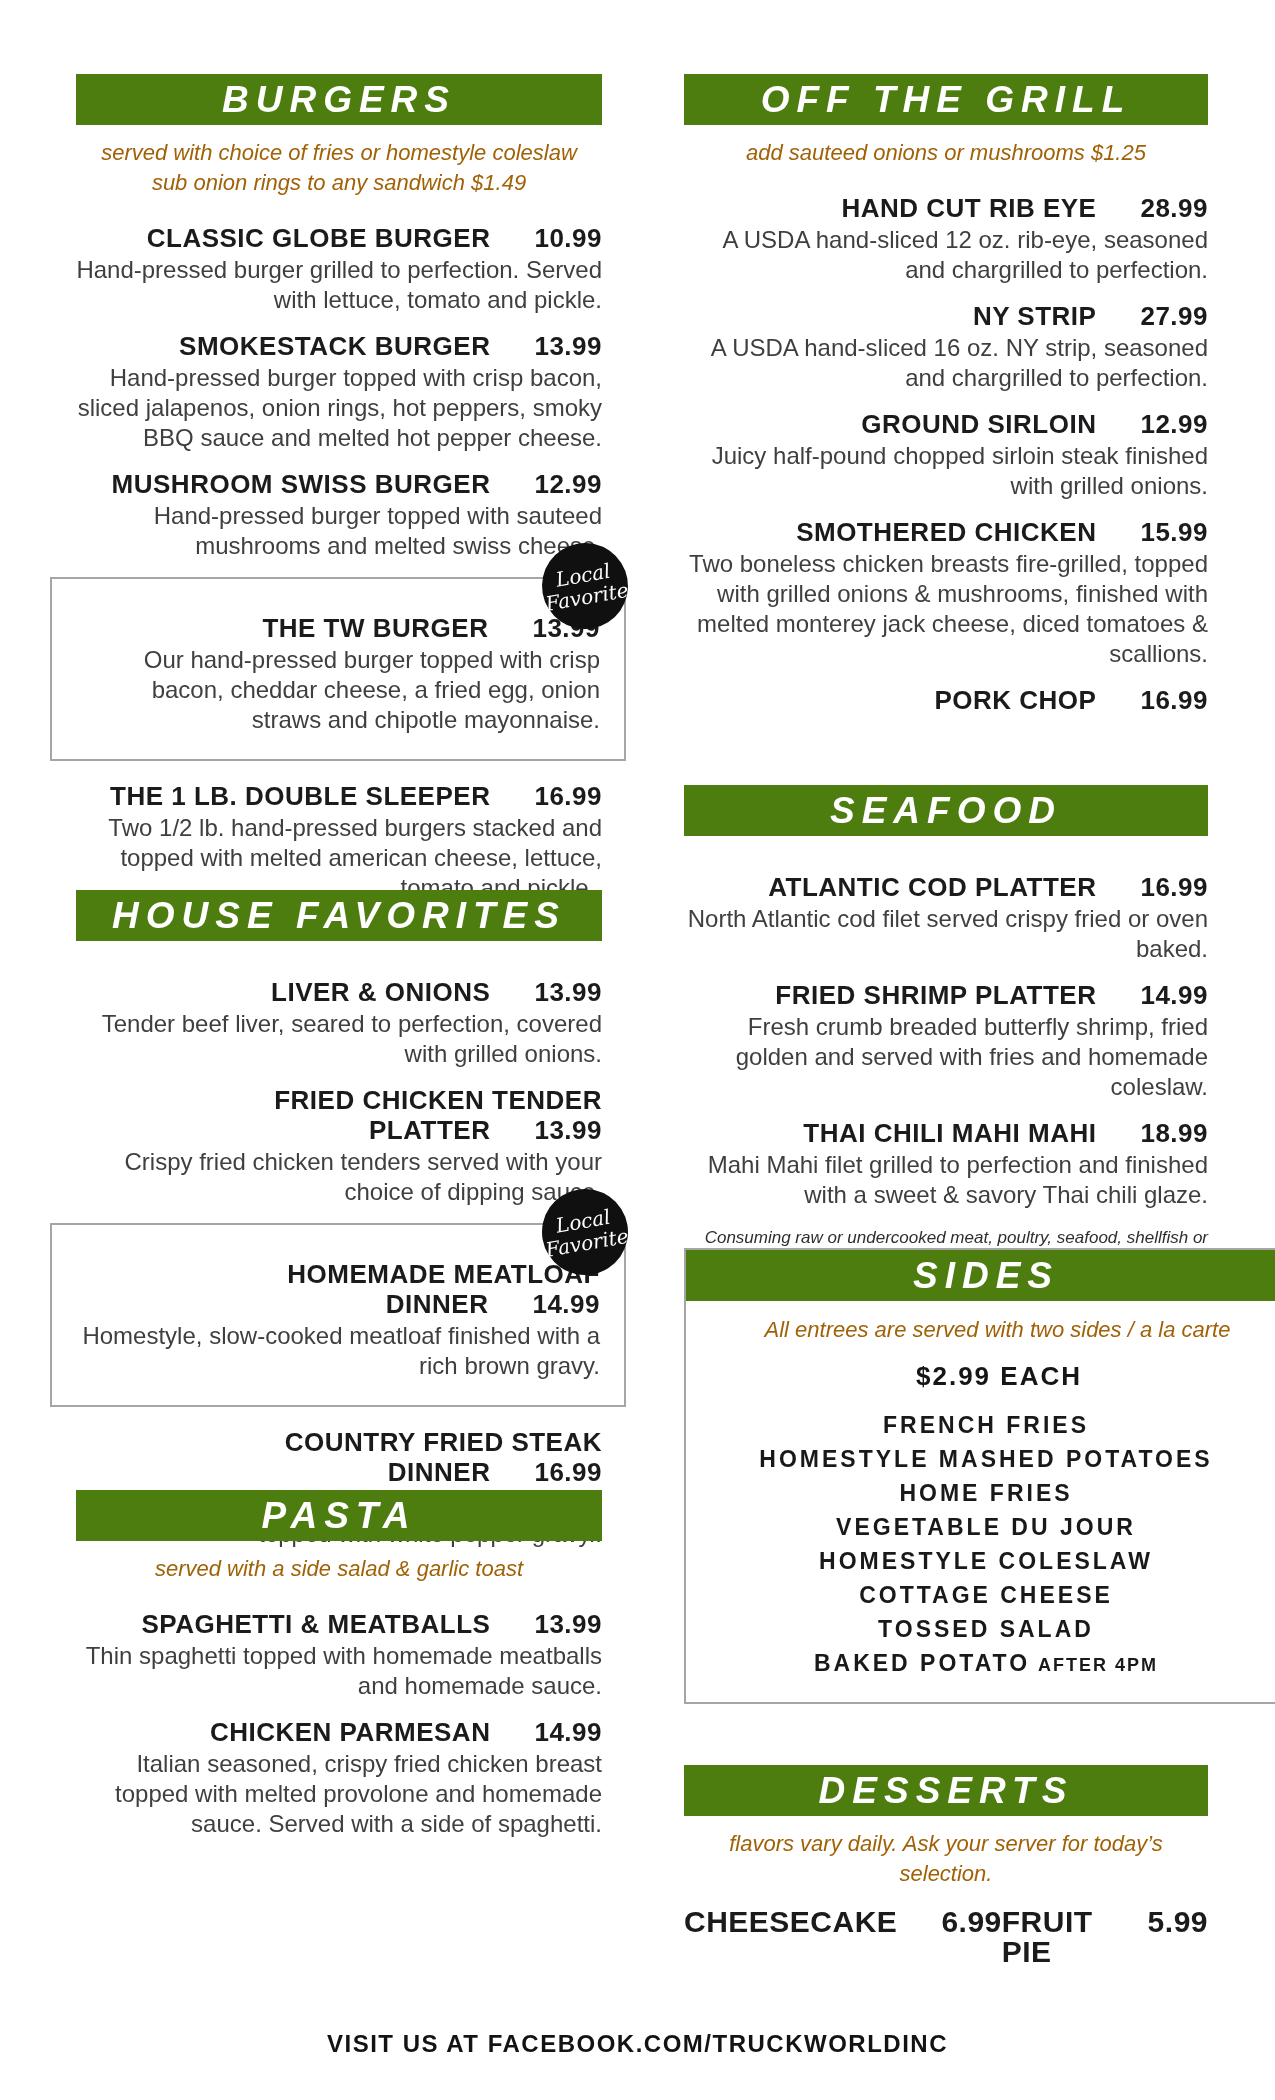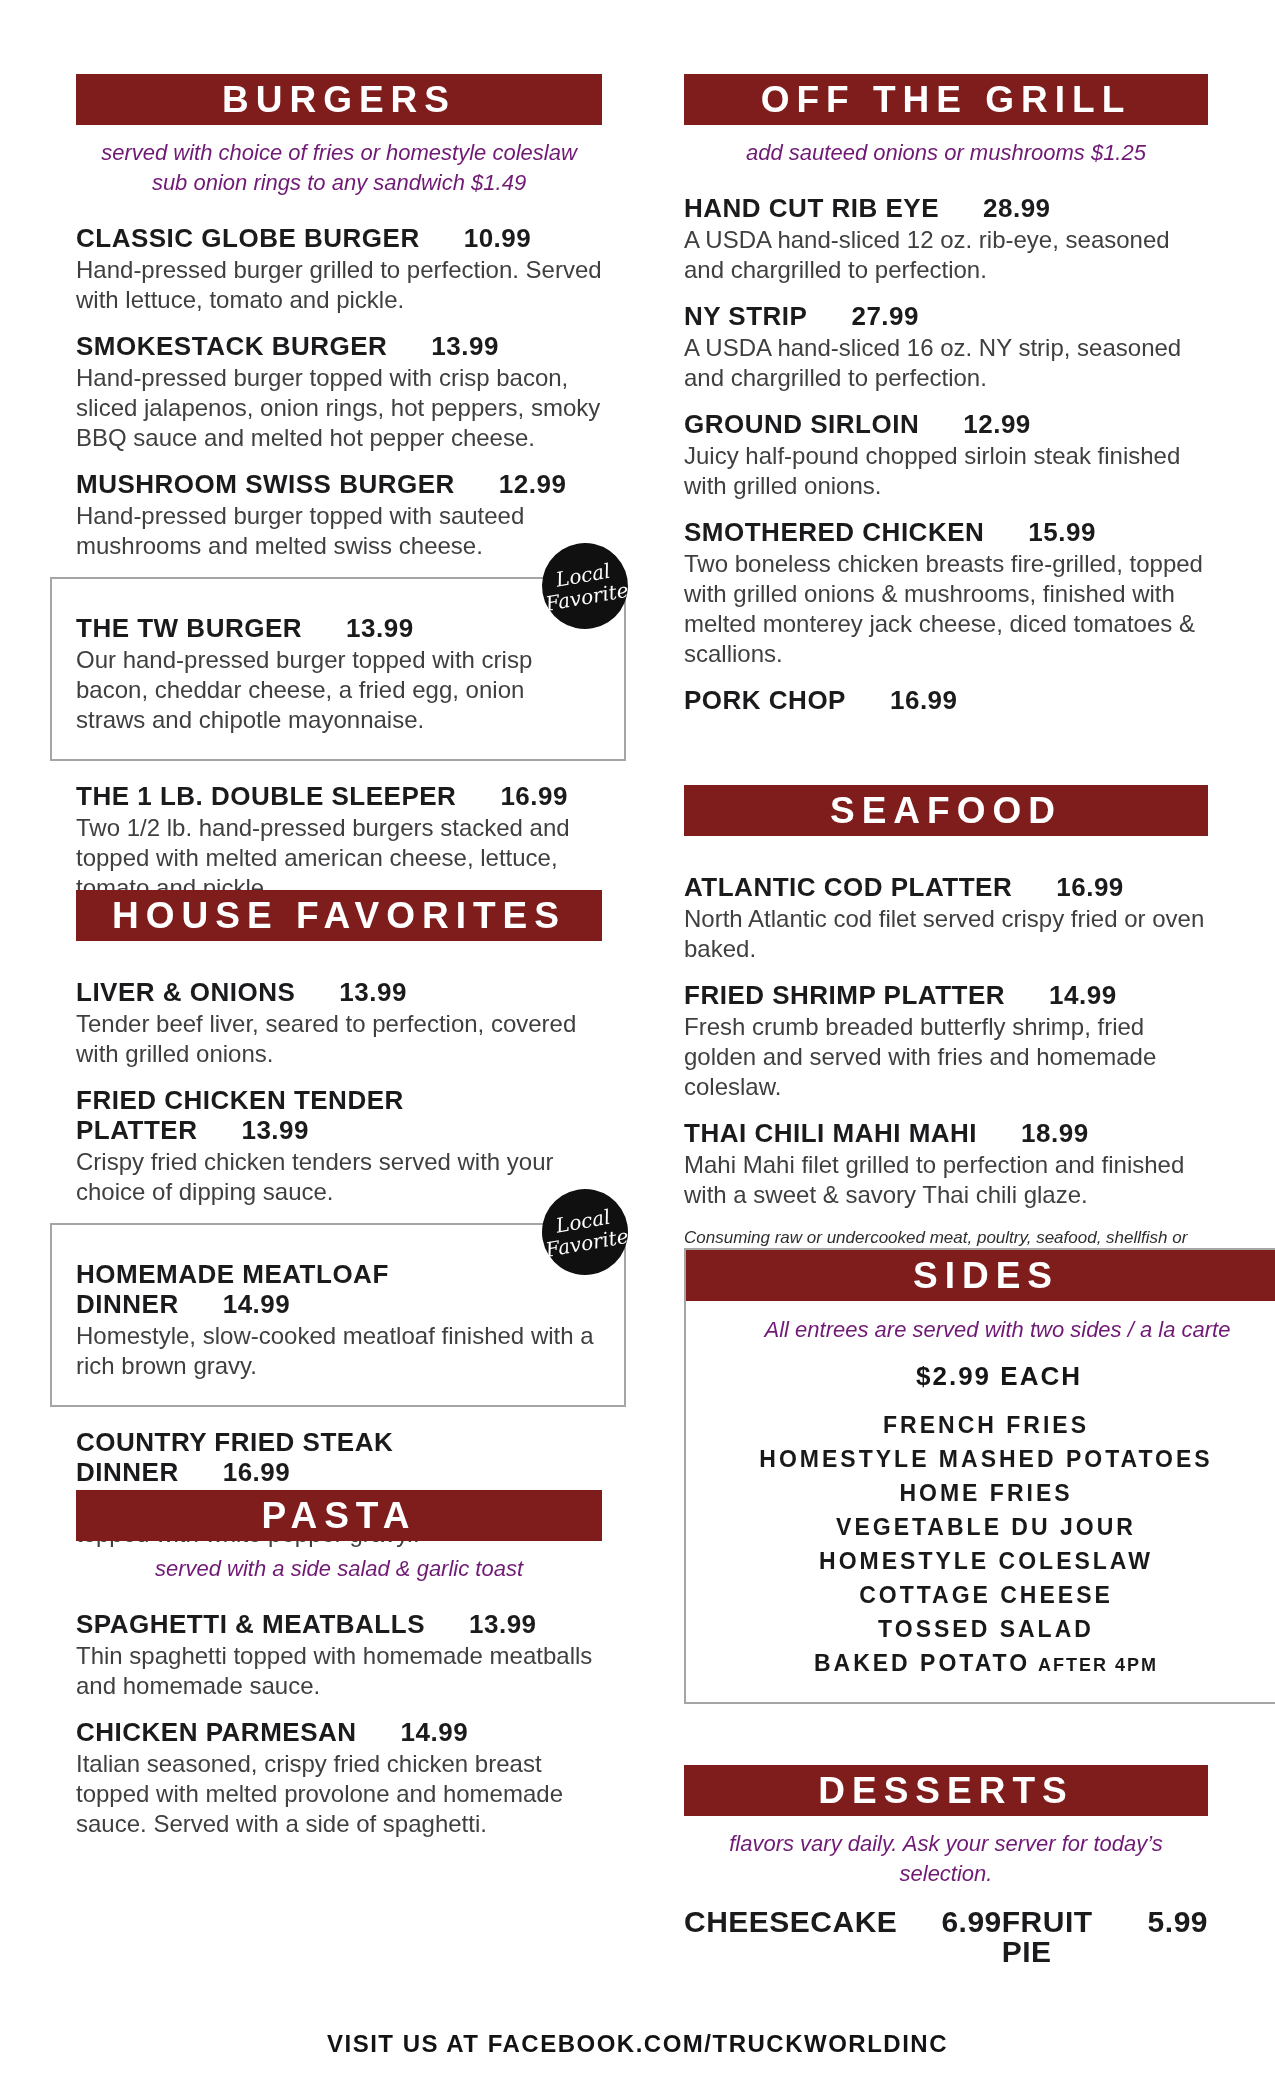--- a/index.html
+++ b/index.html
@@ -7,29 +7,29 @@
     position:relative;
     width:1275px;height:2100px;
     background:#ffffff;
     font-family:"Liberation Sans", sans-serif;
     overflow:hidden;
   }
   .sec{position:absolute;}
   .col-l{left:76px;width:526px;}
   .col-r{left:684px;width:524px;}
   .bar{
-    background:#7f1d1d;color:#ffffff;
+    background:#4d7c0f;color:#ffffff;
     height:51px;display:flex;align-items:center;justify-content:center;
-    font-weight:bold;font-size:37px;letter-spacing:7px;
+    font-weight:bold;font-size:37px;letter-spacing:7px;font-style:italic;
   }
   .sub{
     font-style:italic;font-size:22px;line-height:30px;
-    color:#701a75;text-align:center;margin-top:13px;
-  }
-  .items{margin-top:25px;}
+    color:#a16207;text-align:center;margin-top:13px;
+  }
+  .items{margin-top:25px;text-align:right;}
   .item{margin-bottom:16px;}
   .tl{font-size:26px;font-weight:bold;letter-spacing:0.5px;color:#1b1b1d;line-height:30px;}
   .pr{margin-left:44px;}
   .d{font-size:24px;line-height:30px;color:#3f3f41;margin-top:2px;}
   .box{
     position:relative;
     border:2px solid #a5a5a5;
     width:576px;margin-left:-26px;
     padding:34px 24px 24px 24px;
     box-sizing:border-box;

